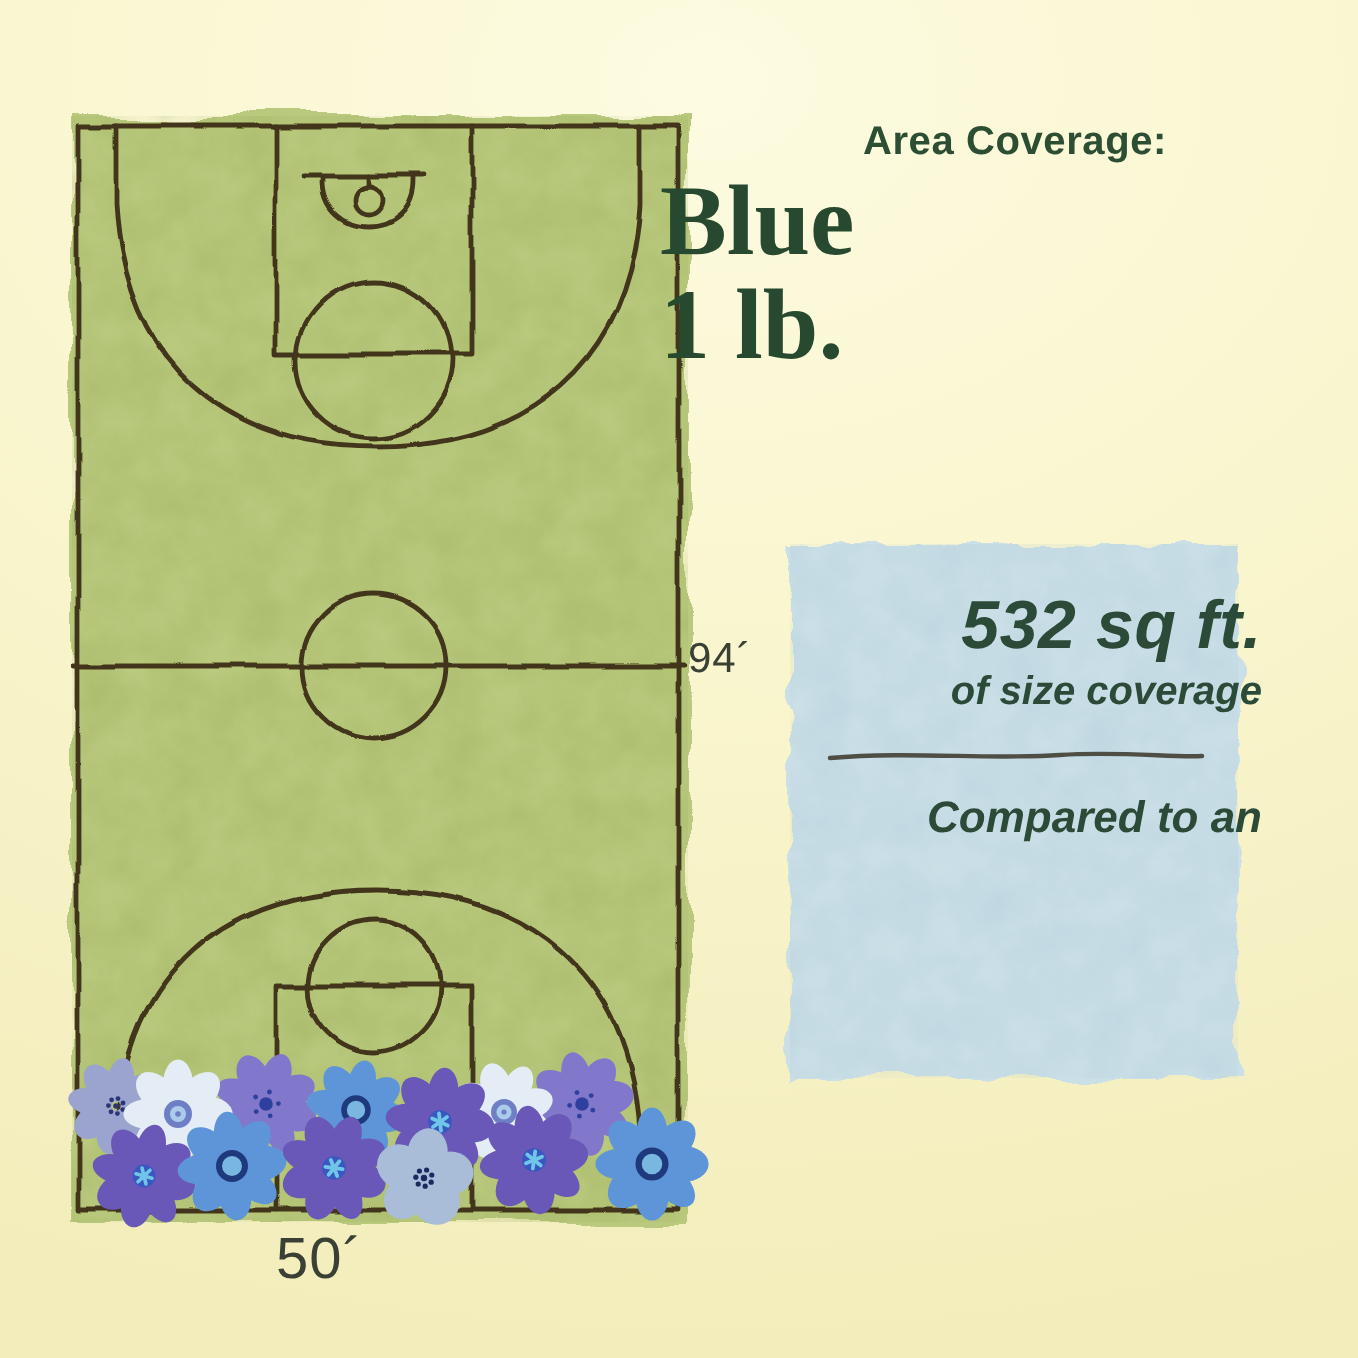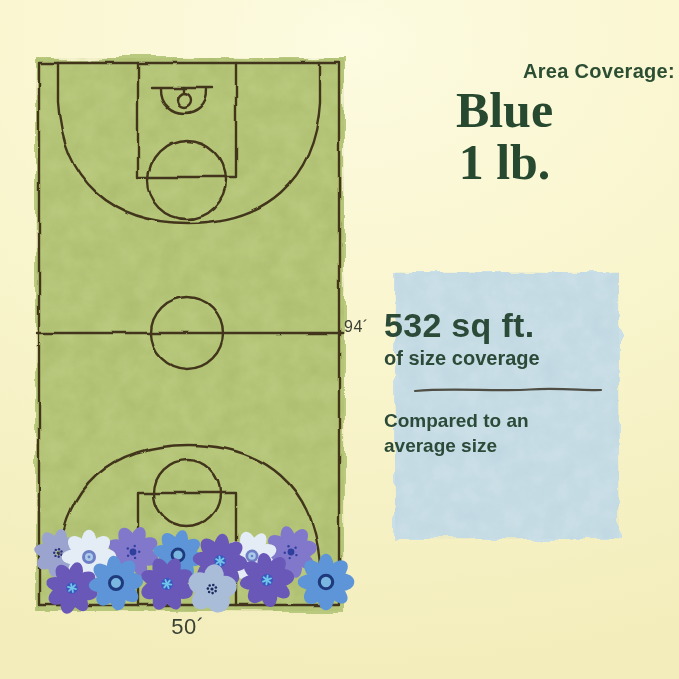--- a/index.html
+++ b/index.html
@@ -7,42 +7,42 @@
     width:679px;height:679px;overflow:hidden;
     font-family:"Liberation Sans",sans-serif;
     background:#f8f4ca;
   }
   .stage{
     position:relative;width:679px;height:679px;
     background:radial-gradient(130% 95% at 52% 6%, #fdfbe1 0%, #f9f5cd 48%, #f3edbb 100%);
   }
   .court-svg{position:absolute;left:0;top:0}
   .dim{
-    position:absolute;color:#3a4134;font-size:16px;letter-spacing:.5px;
+    position:absolute;color:#3a4134;font-size:21px;letter-spacing:.5px;
   }
   .dim-94{left:344px;top:318px}
-  .dim-50{left:138px;top:614px;width:100px;text-align:center;font-size:22px}
+  .dim-50{left:138px;top:614px;width:100px;text-align:left;font-size:29px}
   .kicker{
-    position:absolute;left:340px;top:60px;width:335px;text-align:right;
+    position:absolute;left:340px;top:60px;width:335px;text-align:center;
     font-weight:bold;font-size:20px;color:#2c4e33;letter-spacing:.3px;
   }
   .title{
-    position:absolute;left:330px;top:84px;width:349px;text-align:center;
+    position:absolute;left:330px;top:84px;width:349px;
     font-family:"Liberation Serif",serif;font-weight:bold;
     font-size:50px;line-height:52px;color:#27492f;
   }
   .info-box{position:absolute;left:384px;top:262px;width:247px;height:289px}
   .box-bg{position:absolute;left:0;top:0}
   .box-content{
-    position:absolute;left:0;top:12px;width:100%;text-align:left;color:#2b4a38;
+    position:absolute;left:0;top:0;width:100%;text-align:right;color:#2b4a38;font-style:italic;
   }
   .stat{margin-top:32px;font-size:34px;font-weight:bold;letter-spacing:.3px}
   .stat-caption{margin-top:2px;font-size:20px;font-weight:bold}
   .divider-svg{display:block;margin:15px auto 0 auto}
-  .cmp{margin-top:13px;font-size:19px;font-weight:bold;line-height:25px}
+  .cmp{margin-top:13px;font-size:22px;font-weight:bold;line-height:25px}
 </style>
 </head>
 <body>
 
 <div class="stage">
 
   <svg class="court-svg" width="380" height="660" viewBox="0 0 380 660">
     <defs>
       <filter id="roughG" x="-8%" y="-8%" width="116%" height="116%">
         <feTurbulence type="fractalNoise" baseFrequency="0.018 0.022" numOctaves="3" seed="8" result="n"></feTurbulence>
@@ -295,17 +295,16 @@
         </g>
     </svg>
     <div class="box-content">
       <div class="stat">532 sq ft.</div>
       <div class="stat-caption">of size coverage</div>
       <svg class="divider-svg" width="196" height="10" viewBox="0 0 196 10">
         <path d="M5,6 C45,2.5 85,7 120,4.5 C150,2.5 178,6 191,5" stroke="#4e4e44" stroke-width="2.2" fill="none" stroke-linecap="round"></path>
       </svg>
       <div class="cmp">
         <div>Compared to an</div>
-        <div>average size</div>
       </div>
     </div>
   </div>
 </div>
 
 </body></html>

